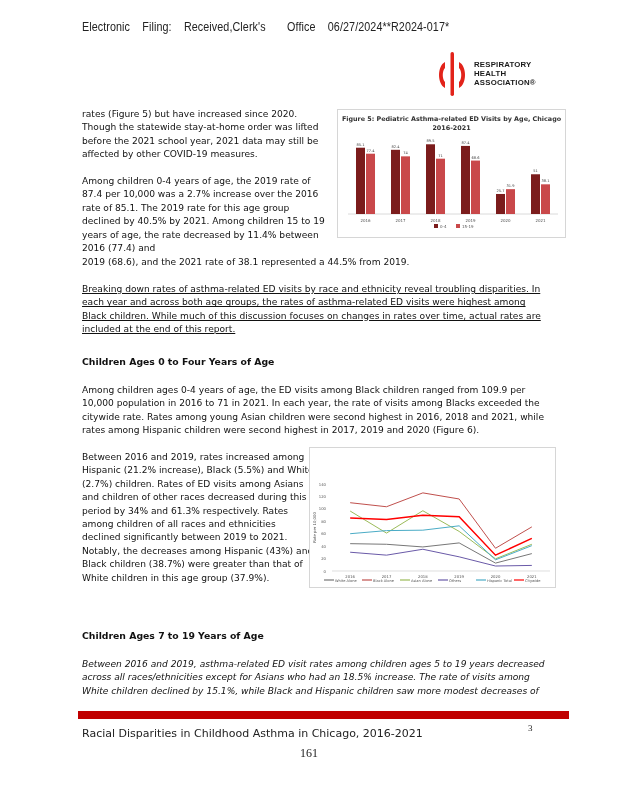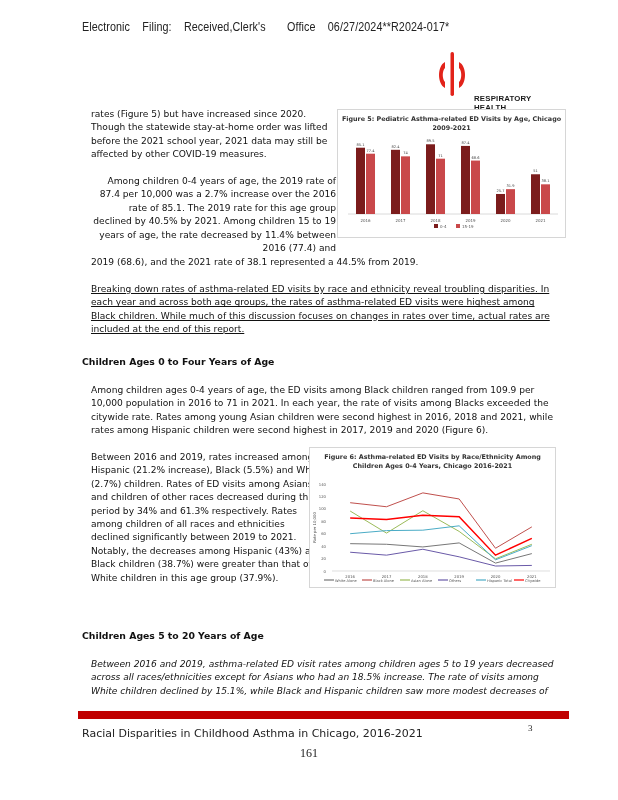--- a/index.html
+++ b/index.html
@@ -1,20 +1,20 @@
 <!DOCTYPE html>
 <html><head>
 <meta charset="utf-8">
 <style>
   html, body { margin: 0; padding: 0; background: #ffffff; }
   body { width: 618px; height: 800px; position: relative; overflow: hidden; font-family: "Liberation Sans", sans-serif; color: #111; }
   .filing { position: absolute; top: 20px; left: 82px; font-family: "Liberation Sans", sans-serif; font-size: 12.5px; color: #222; white-space: pre; transform: scaleX(0.86); transform-origin: left top; letter-spacing: 0.1px; }
   .logo { position: absolute; top: 50px; left: 432px; width: 130px; height: 50px; }
-  .logo-text { position: absolute; left: 42px; top: 10px; font-family: "Liberation Sans", sans-serif; font-weight: bold; font-size: 7.8px; line-height: 9px; color: #1a1a1a; letter-spacing: 0.2px; margin-top: 34px; }
-  .p { position: absolute; left: 91px; font-family: "DejaVu Sans", sans-serif; font-size: 9.1px; line-height: 13.4px; color: #111; }
+  .logo-text { position: absolute; left: 42px; top: 10px; font-family: "Liberation Sans", sans-serif; font-weight: bold; font-size: 7.8px; line-height: 9px; color: #1a1a1a; letter-spacing: 0.2px; }
+  .p { position: absolute; left: 82px; font-family: "DejaVu Sans", sans-serif; font-size: 9.1px; line-height: 13.4px; color: #111; }
   .p.narrow { width: 245px; }
   .p.wide { width: 470px; }
   .h { position: absolute; left: 82px; font-family: "DejaVu Sans", sans-serif; font-weight: bold; font-size: 9.3px; color: #111; }
   .fig { position: absolute; border: 1px solid #d6d6d6; background: #fff; }
   .fig-title { position: absolute; left: 0; right: 0; text-align: center; font-family: "DejaVu Sans", sans-serif; font-weight: bold; font-size: 6.4px; line-height: 8.5px; color: #333; }
   .footer-bar { position: absolute; left: 78px; top: 711px; width: 491px; height: 8px; background: #c00000; }
   .footer-text { position: absolute; left: 82px; top: 727px; font-family: "DejaVu Sans", sans-serif; font-size: 11px; color: #222; }
   .footer-num { position: absolute; left: 528px; top: 723px; font-family: "Liberation Serif", serif; font-size: 9px; color: #222; }
   .page-num { position: absolute; left: 0; right: 0; top: 746px; text-align: center; font-family: "Liberation Serif", serif; font-size: 12px; color: #222; }
   svg text { font-family: "DejaVu Sans", sans-serif; }
@@ -31,25 +31,25 @@
     <rect x="18.5" y="2" width="3.5" height="44" rx="1.7" fill="#e2231a"></rect>
   </svg>
   <div class="logo-text">
     <div>RESPIRATORY</div>
     <div>HEALTH</div>
     <div>ASSOCIATION®</div>
   </div>
 </div>
 
 <div class="p narrow" style="top:108px;">rates (Figure 5) but have increased since 2020. Though the statewide stay-at-home order was lifted before the 2021 school year, 2021 data may still be affected by other COVID-19 measures.</div>
-<div class="p narrow" style="top:175px;text-align:right;">Among children 0-4 years of age, the 2019 rate of 87.4 per 10,000 was a 2.7% increase over the 2016 rate of 85.1.  The 2019 rate for this age group declined by 40.5% by 2021.  Among children 15 to 19 years of age, the rate decreased by 11.4% between 2016 (77.4) and</div>
+<div class="p narrow" style="top:175px;">Among children 0-4 years of age, the 2019 rate of 87.4 per 10,000 was a 2.7% increase over the 2016 rate of 85.1.  The 2019 rate for this age group declined by 40.5% by 2021.  Among children 15 to 19 years of age, the rate decreased by 11.4% between 2016 (77.4) and</div>
 <div class="p wide" style="top:256px;">2019 (68.6), and the 2021 rate of 38.1 represented a 44.5% from 2019.</div>
 
 <div class="fig" style="left:337px; top:109px; width:227px; height:127px;">
-  <div class="fig-title" style="top:5px;">Figure 5: Pediatric Asthma-related ED Visits by Age, Chicago 2009-2021</div>
+  <div class="fig-title" style="top:5px;">Figure 5: Pediatric Asthma-related ED Visits by Age, Chicago 2016-2021</div>
   <svg id="fig5" width="227" height="127" style="position:absolute;left:0;top:0;">
       <line x1="10" y1="104" x2="220" y2="104" stroke="#d0d0d0" stroke-width="0.8"></line>
       <rect x="18" y="37.71157894736842" width="9" height="66.28842105263158" fill="#7b1c1c"></rect>
       <text x="22.5" y="35.71157894736842" font-size="3.6" text-anchor="middle" fill="#444">85.1</text>
       <rect x="28" y="43.70947368421052" width="9" height="60.29052631578948" fill="#c9484a"></rect>
       <text x="32.5" y="41.70947368421052" font-size="3.6" text-anchor="middle" fill="#444">77.4</text>
       <text x="27.5" y="112" font-size="4" text-anchor="middle" fill="#555">2016</text>
       <rect x="53" y="39.81473684210526" width="9" height="64.18526315789474" fill="#7b1c1c"></rect>
       <text x="57.5" y="37.81473684210526" font-size="3.6" text-anchor="middle" fill="#444">82.4</text>
       <rect x="63" y="46.357894736842105" width="9" height="57.642105263157895" fill="#c9484a"></rect>
@@ -84,21 +84,20 @@
 
 <div class="p wide" style="top:283px;text-decoration:underline;">Breaking down rates of asthma-related ED visits by race and ethnicity reveal troubling disparities. In each year and across both age groups, the rates of asthma-related ED visits were highest among Black children.  While much of this discussion focuses on changes in rates over time, actual rates are included at the end of this report.</div>
 
 <div class="h" style="top:356px;">Children Ages 0 to Four Years of Age</div>
 
 <div class="p wide" style="top:384px;">Among children ages 0-4 years of age, the ED visits among Black children ranged from 109.9 per 10,000 population in 2016 to 71 in 2021.  In each year, the rate of visits among Blacks exceeded the citywide rate.  Rates among young Asian children were second highest in 2016, 2018 and 2021, while rates among Hispanic children were second highest in 2017, 2019 and 2020 (Figure 6).</div>
 
 <div class="p narrow" style="top:451px; width:232px;">Between 2016 and 2019, rates increased among Hispanic (21.2% increase), Black (5.5%) and White (2.7%) children.   Rates of ED visits among Asians and children of other races decreased during this period by 34% and 61.3% respectively.  Rates among children of all races and ethnicities declined significantly between 2019 to 2021.  Notably, the decreases among Hispanic (43%) and Black children (38.7%) were greater than that of White children in this age group (37.9%).</div>
 
 <div class="fig" style="left:309px; top:447px; width:245px; height:139px;">
-  <div class="fig-title" style="top:5px;">Figure 6: Asthma-related ED Visits by Race/Ethnicity Among Children Ages 0-4 Years, Chicago 2016-2021</div>
   <svg id="fig6" width="245" height="139" style="position:absolute;left:0;top:0;">
       <text x="16" y="124.5" font-size="3.8" text-anchor="end" fill="#555">0</text>
       <text x="16" y="112.07142857142857" font-size="3.8" text-anchor="end" fill="#555">20</text>
       <text x="16" y="99.64285714285714" font-size="3.8" text-anchor="end" fill="#555">40</text>
       <text x="16" y="87.21428571428572" font-size="3.8" text-anchor="end" fill="#555">60</text>
       <text x="16" y="74.78571428571428" font-size="3.8" text-anchor="end" fill="#555">80</text>
       <text x="16" y="62.357142857142854" font-size="3.8" text-anchor="end" fill="#555">100</text>
       <text x="16" y="49.92857142857143" font-size="3.8" text-anchor="end" fill="#555">120</text>
       <text x="16" y="37.5" font-size="3.8" text-anchor="end" fill="#555">140</text>
       <line x1="22" y1="123" x2="240" y2="123" stroke="#d0d0d0" stroke-width="0.7"></line>
@@ -123,20 +122,20 @@
       <text x="101" y="133.5" font-size="3.6" fill="#555">Asian Alone</text>
       <line x1="128" y1="132" x2="138" y2="132" stroke="#6a5aa8" stroke-width="1.2"></line>
       <text x="139" y="133.5" font-size="3.6" fill="#555">Others</text>
       <line x1="166" y1="132" x2="176" y2="132" stroke="#4bacc6" stroke-width="1.2"></line>
       <text x="177" y="133.5" font-size="3.6" fill="#555">Hispanic Total</text>
       <line x1="204" y1="132" x2="214" y2="132" stroke="#ff0000" stroke-width="1.2"></line>
       <text x="215" y="133.5" font-size="3.6" fill="#555">Citywide</text>
     </svg>
 </div>
 
-<div class="h" style="top:630px;">Children Ages 5 to 20 Years of Age</div>
+<div class="h" style="top:630px;">Children Ages 7 to 19 Years of Age</div>
 
 <div class="p wide" style="top:658px;font-style:italic;">Between 2016 and 2019, asthma-related ED visit rates among children ages 5 to 19 years decreased across all races/ethnicities except for Asians who had an 18.5% increase.   The rate of visits among White children declined by 15.1%, while Black and Hispanic children saw more modest decreases of</div>
 
 <div class="footer-bar"></div>
 <div class="footer-text">Racial Disparities in Childhood Asthma in Chicago, 2016-2021</div>
 <div class="footer-num">3</div>
 <div class="page-num">161</div>
 
 </body></html>

